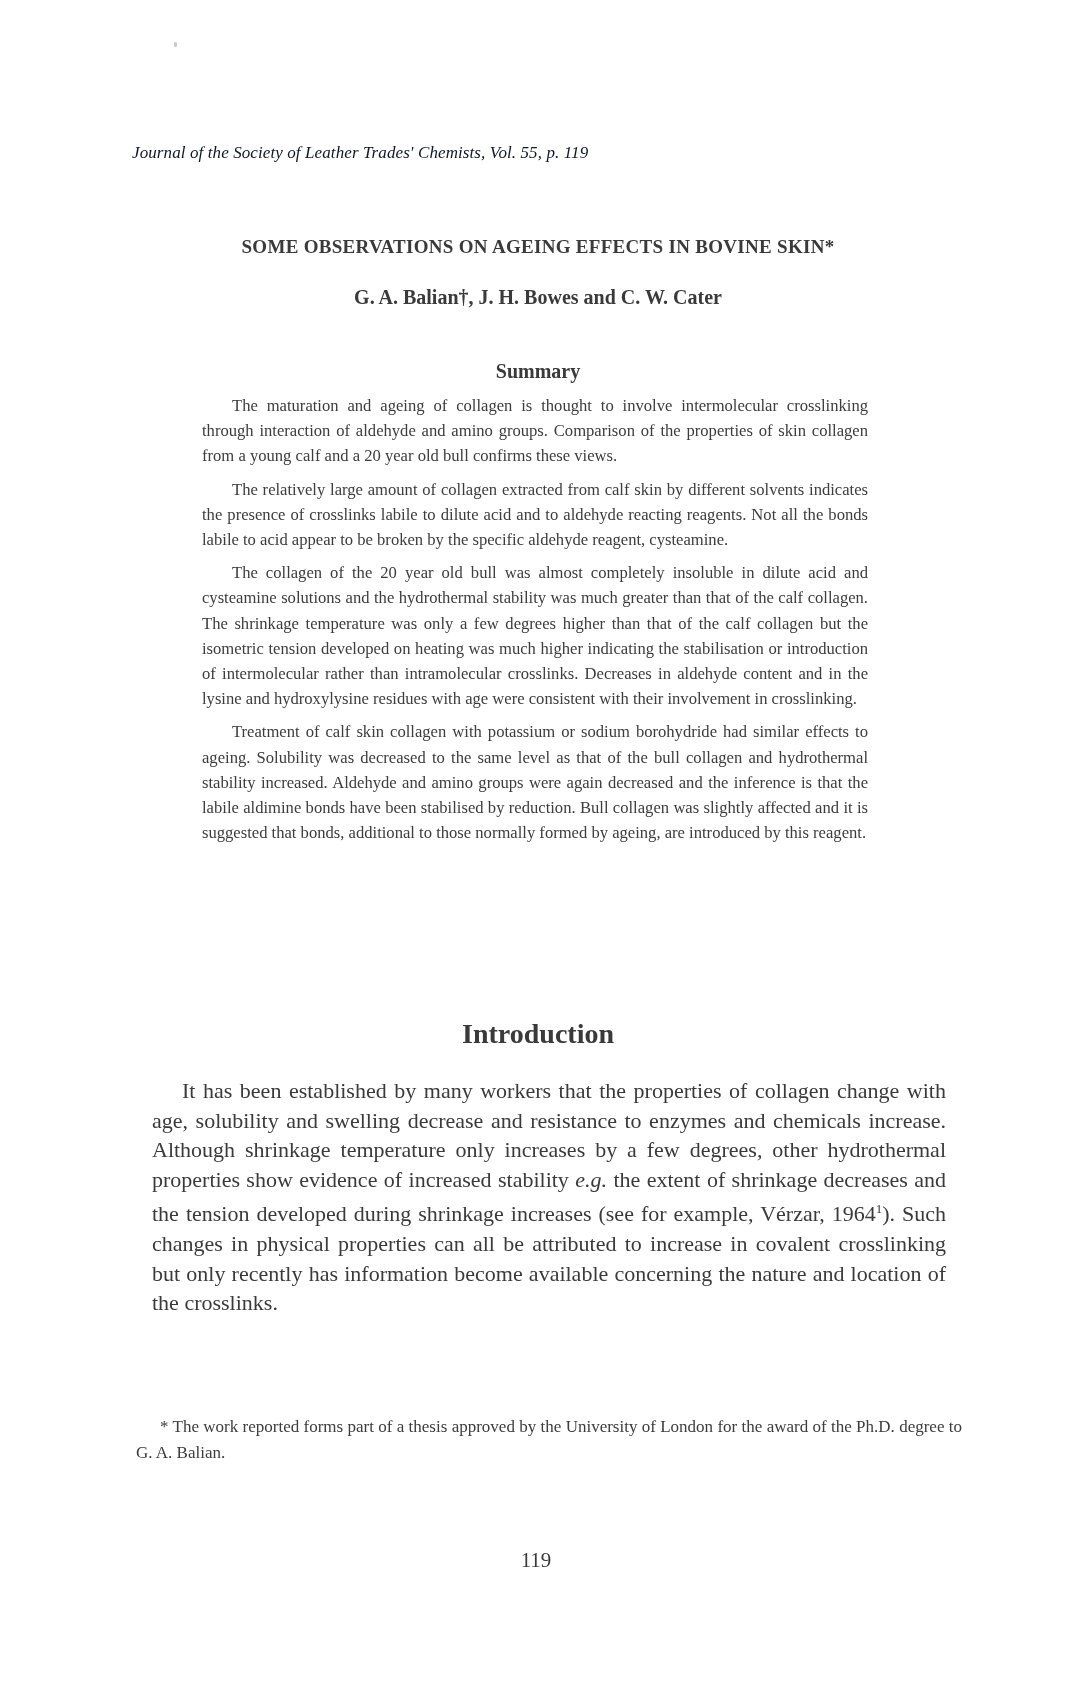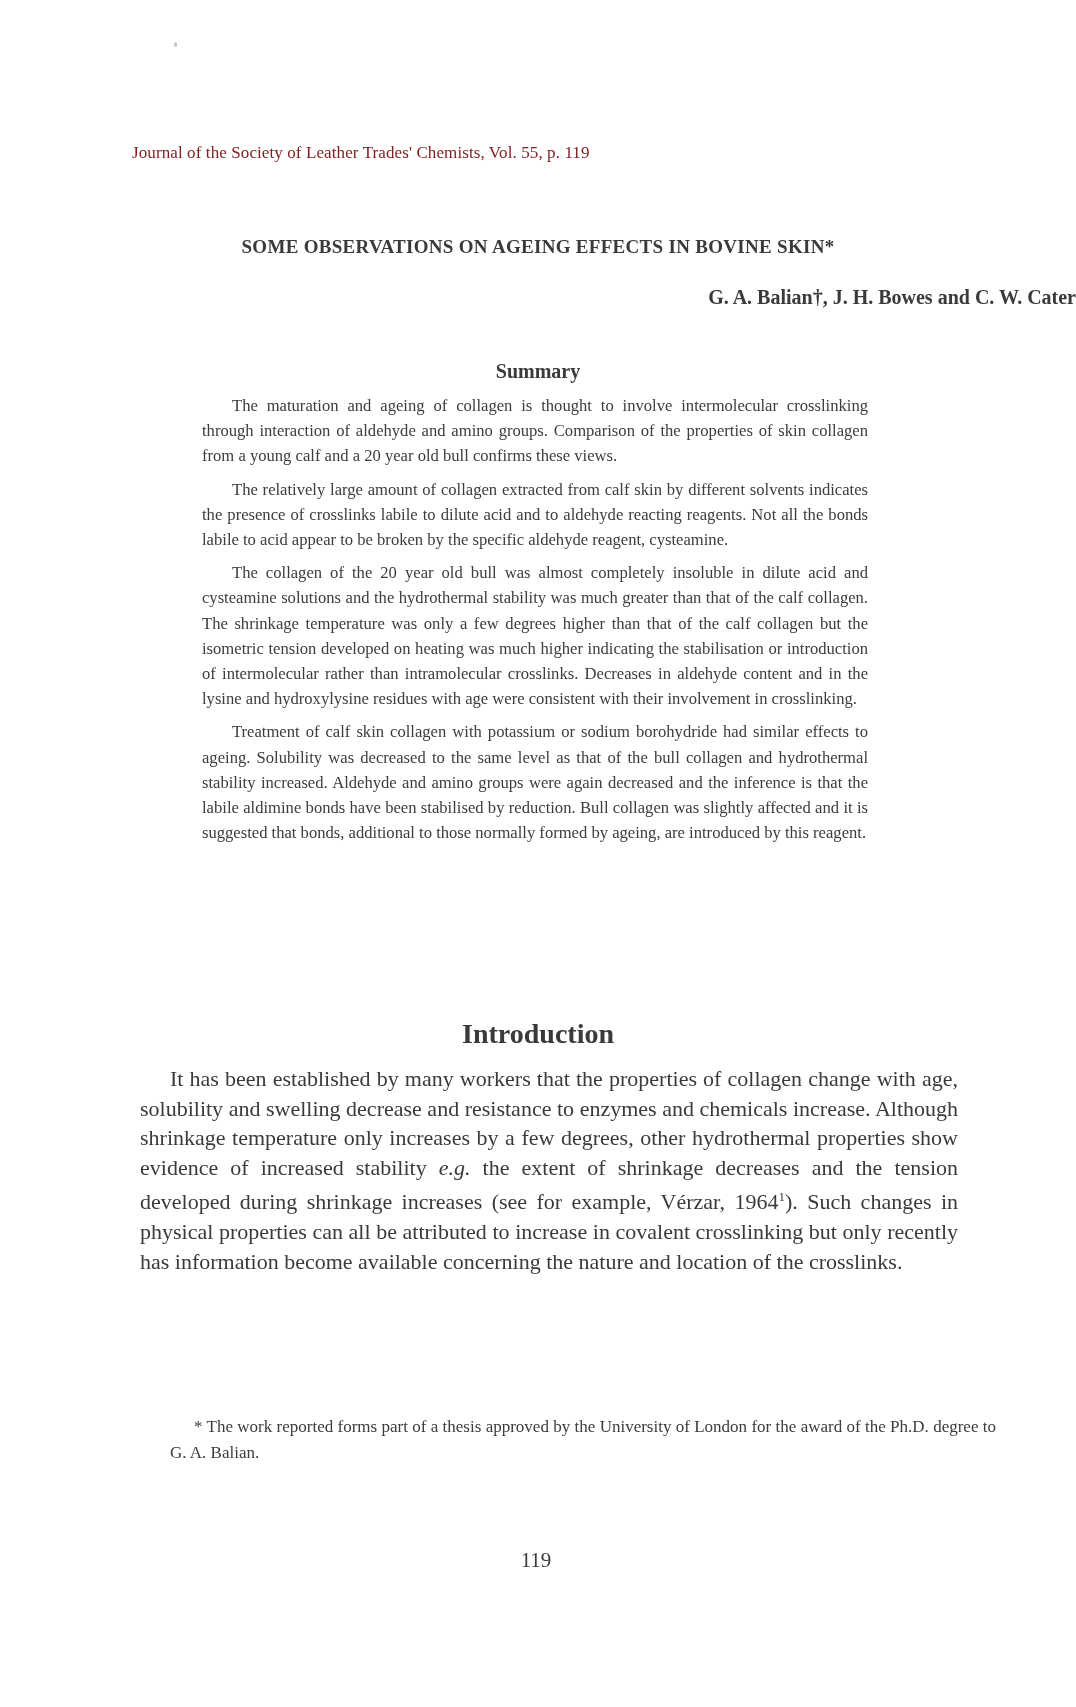--- a/index.html
+++ b/index.html
@@ -3,52 +3,52 @@
 <meta charset="utf-8">
 <style>
   html, body { margin: 0; padding: 0; background: #ffffff; }
   body {
     width: 1076px; height: 1707px; position: relative; overflow: hidden;
     font-family: "Liberation Serif", "DejaVu Serif", serif;
     color: #3a3a3a;
   }
   .journal-header {
     position: absolute; left: 132px; top: 143px;
-    font-size: 17px; letter-spacing: 0.1px; color: #7f1d1d;
+    font-style: italic; font-size: 17px; letter-spacing: 0.1px; color: #0f172a;
   }
   .title {
     position: absolute; left: 0; width: 1076px; top: 236px; text-align: center;
     font-size: 19px; font-weight: bold; letter-spacing: 0.3px; color: #3a3a3a;
   }
   .authors {
-    position: absolute; left: 0; width: 1076px; top: 286px; text-align: right;
+    position: absolute; left: 0; width: 1076px; top: 286px; text-align: center;
     font-size: 20px; font-weight: bold; color: #3a3a3a;
   }
   .summary-heading {
     position: absolute; left: 0; width: 1076px; top: 360px; text-align: center;
     font-size: 20px; font-weight: bold; color: #3a3a3a;
   }
   .summary {
     position: absolute; left: 194px; width: 682px; top: 385px;
     font-size: 16.6px; line-height: 25.2px; text-align: justify; color: #3c3c3c;
   }
   .summary p { margin: 8px; text-indent: 30px; }
   .intro-heading {
     position: absolute; left: 0; width: 1076px; top: 1018px; text-align: center;
     font-size: 28px; font-weight: bold; color: #3a3a3a;
   }
   .intro {
     position: absolute; left: 136px; width: 826px; top: 1060px;
     font-size: 22px; line-height: 29.6px; text-align: justify; color: #3a3a3a;
   }
-  .intro p { margin: 4px; text-indent: 30px; }
+  .intro p { margin: 16px; text-indent: 30px; }
   .intro sup { font-size: 13px; }
   .footnotes {
     position: absolute; left: 136px; width: 826px; top: 1414px;
-    font-size: 17px; line-height: 25.5px; text-align: justify; color: #3c3c3c; margin-left: 34px;
+    font-size: 17px; line-height: 25.5px; text-align: justify; color: #3c3c3c;
   }
   .footnotes p { margin: 0; text-indent: 24px; }
   .page-number {
     position: absolute; left: 0; width: 1072px; top: 1548px; text-align: center;
     font-size: 21px; color: #3a3a3a;
   }
   .speck {
     position: absolute; left: 174px; top: 42px; width: 3px; height: 5px;
     background: #c8c8c8; border-radius: 2px;
   }

